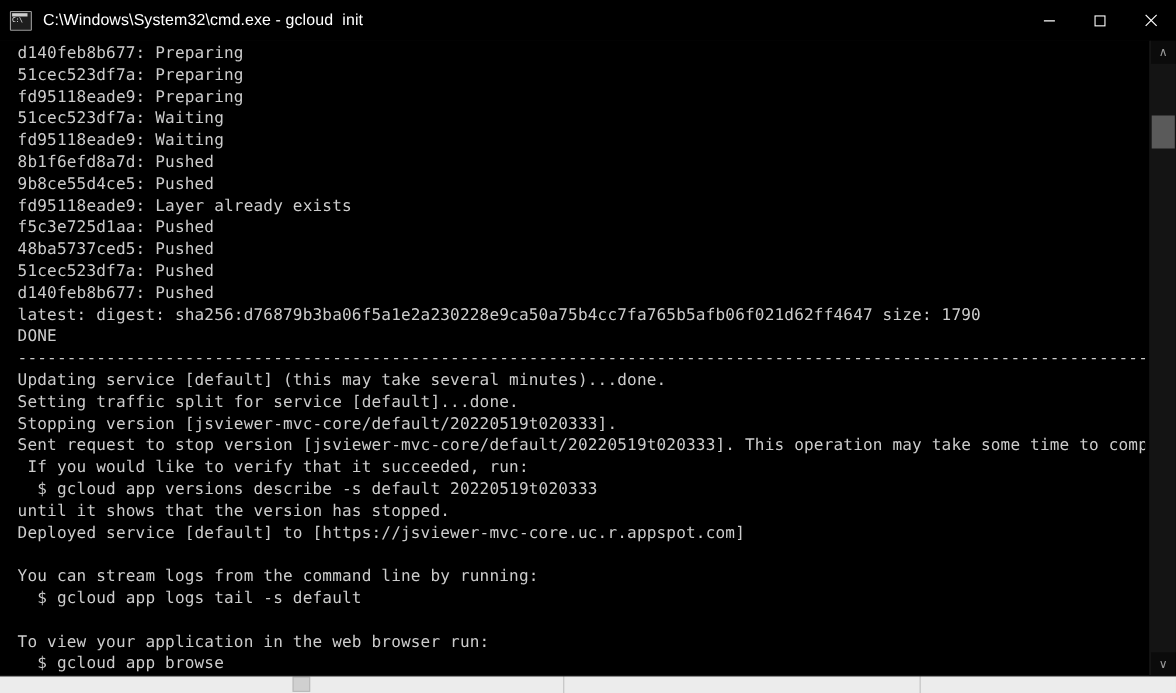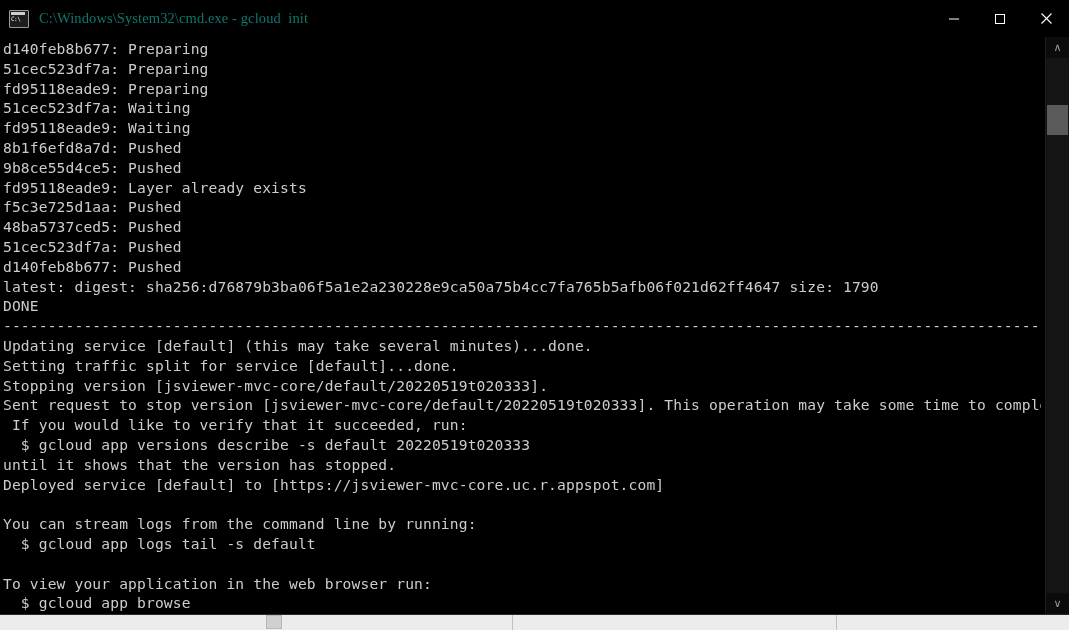--- a/index.html
+++ b/index.html
@@ -90,22 +90,22 @@
     position: absolute;
     left: 1px; top: 4px;
     font-family: "DejaVu Sans Mono", monospace;
     font-size: 6px;
     line-height: 7px;
     color: #e8e8e8;
     letter-spacing: -0.5px;
   }
   #title-text {
     margin-left: 10px;
-    color: #0f766e;
-    font-family: Liberation Serif, serif;
+    color: #ffffff;
+    font-family: Liberation Sans, sans-serif;
     font-size: 14.5px;
     letter-spacing: 0.1px;
     white-space: pre;
     flex: 1 1 auto;
   }
   .win-btn {
     width: 46px;
     height: 37px;
     display: flex;
     align-items: center;
@@ -127,21 +127,21 @@
     left: 1px; top: 2px;
     width: 1040px;
     height: 575px;
     color: #cccccc;
     font-family: "DejaVu Sans Mono", monospace;
     font-size: 14.6px;
     line-height: 19.8px;
     white-space: pre;
     overflow: hidden;
     letter-spacing: 0.15px;
-    padding-left: 2px;
+    padding-left: 15px;
     box-sizing: border-box;
   }
   .cline {
     height: 19.8px;
     white-space: pre;
   }
 
   
   #scrollbar {
     position: absolute;

